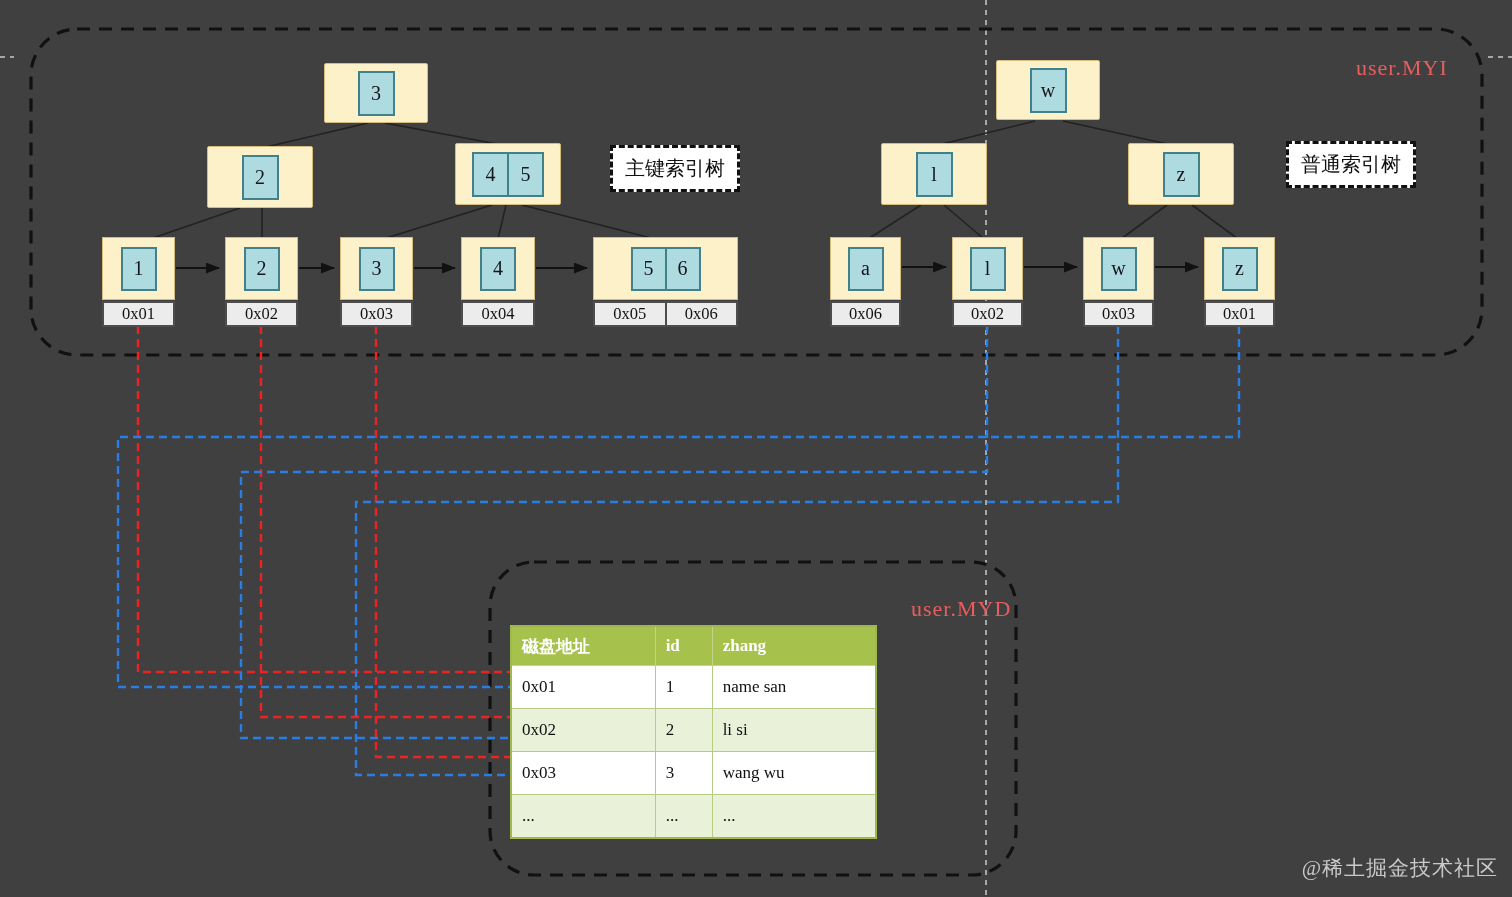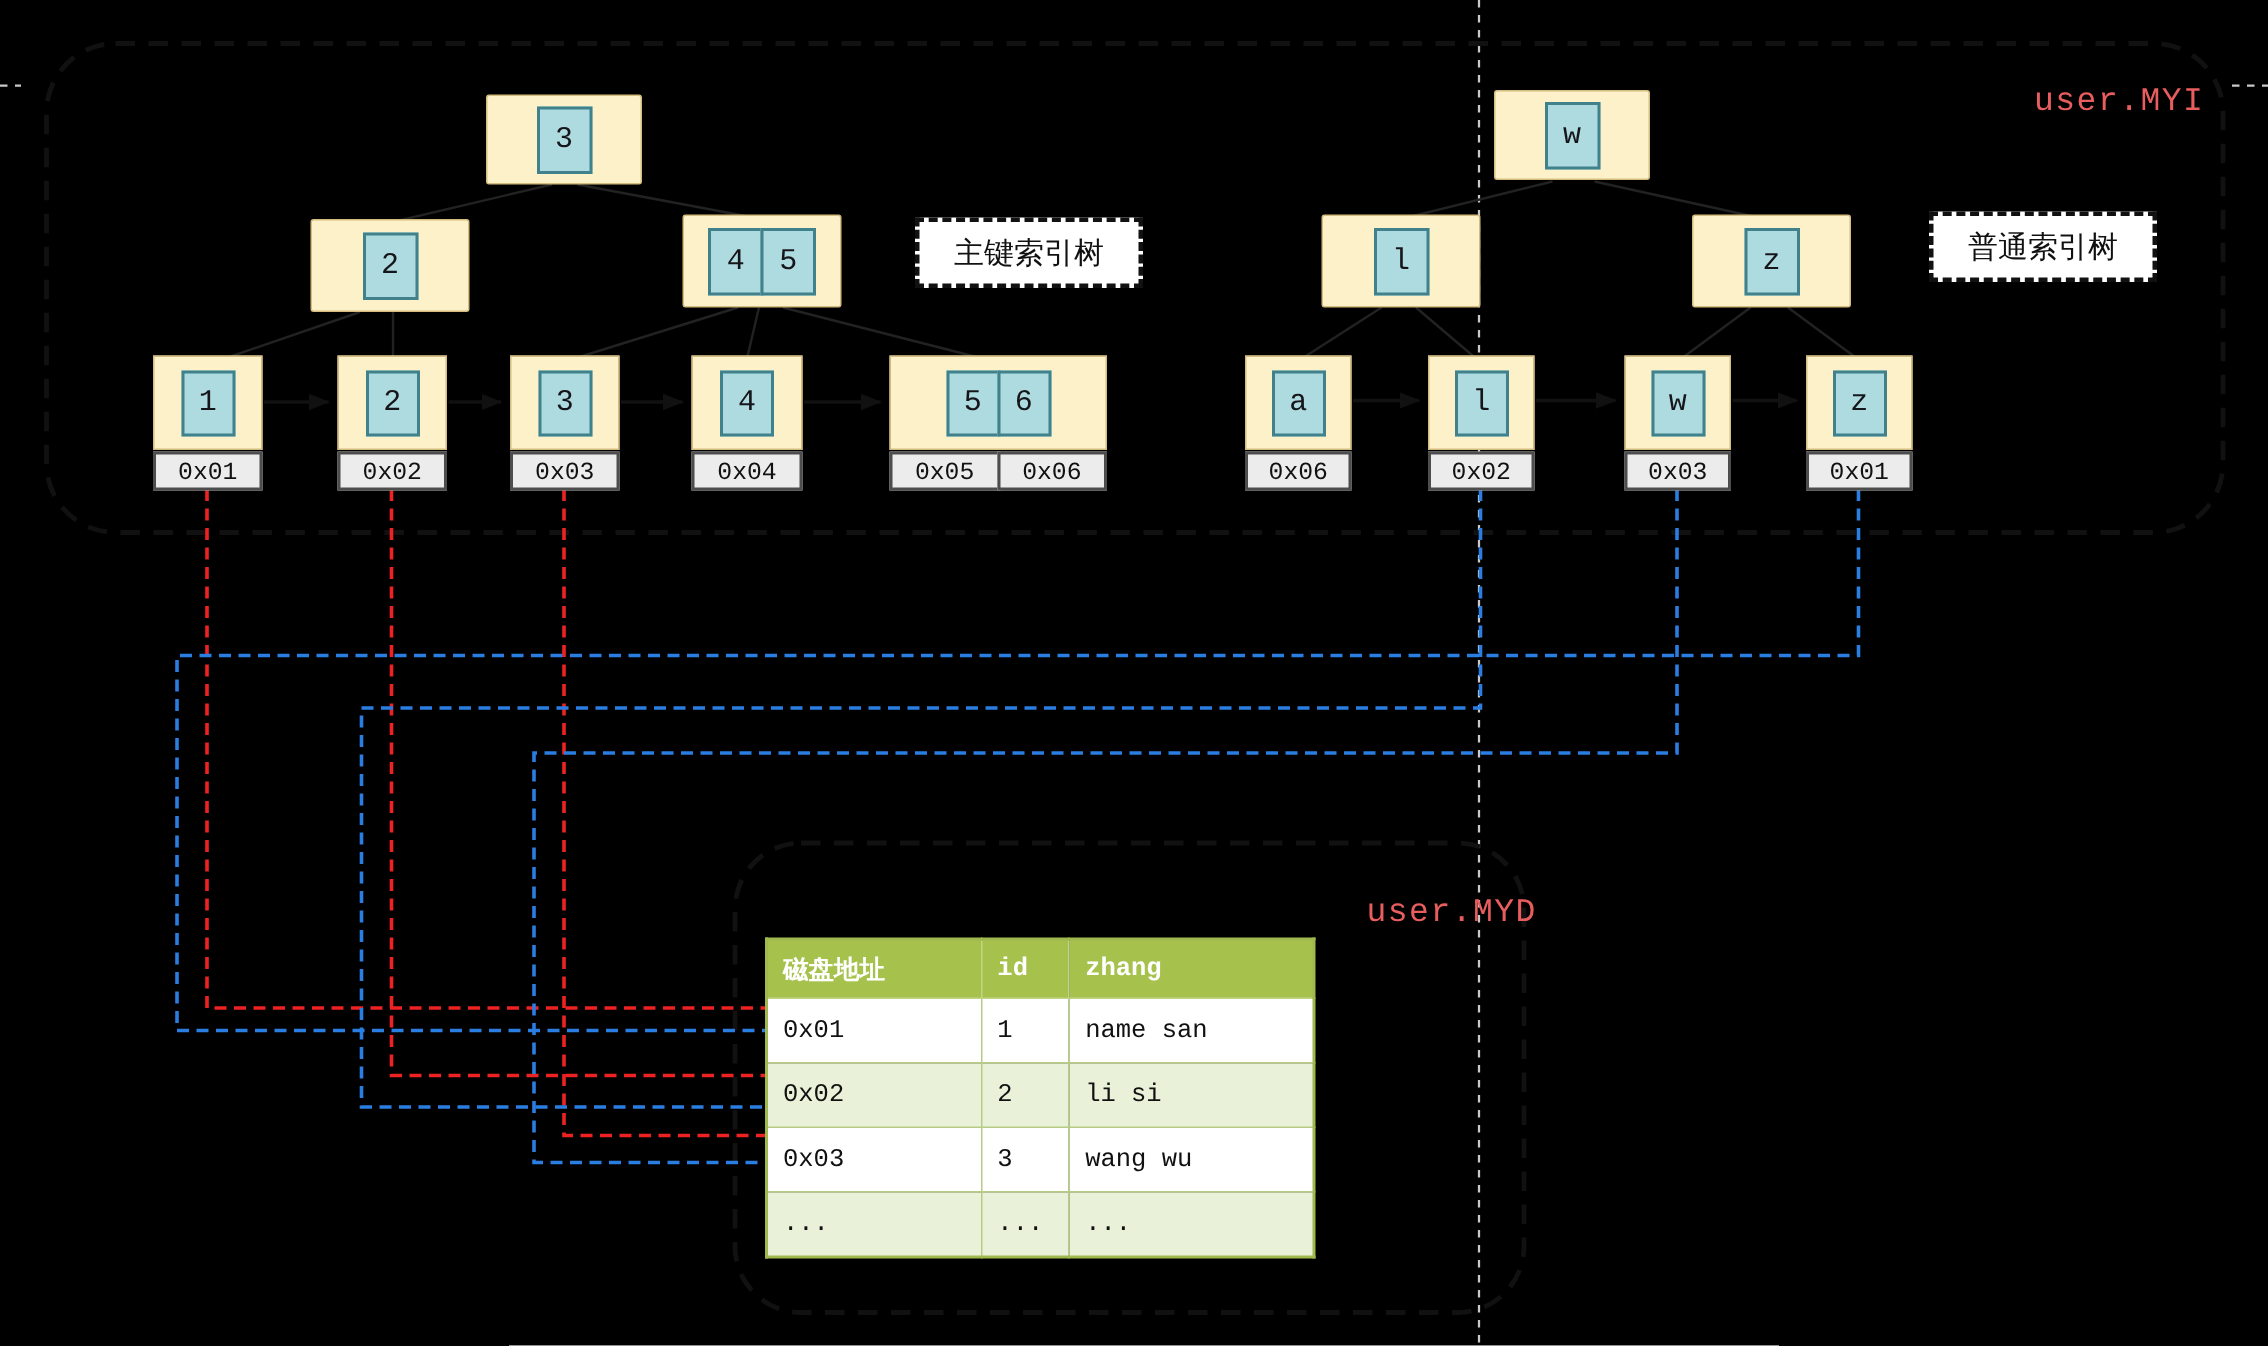--- a/index.html
+++ b/index.html
@@ -5,22 +5,22 @@
   :root{
     --red-accent:#ee2222; --blue-accent:#2a7de1;
     --node-fill:#fcf1c9; --node-border:#d4bc7f;
     --cell-fill:#aedbe0; --cell-border:#41818c;
     --addr-fill:#ececec; --addr-border:#4d4d4d;
     --table-header:#a6c24c; --table-row-alt:#e9f2d8; --table-border:#9fb94e;
     --salmon:#e85d5d; --guide:#c9c9c9;
   }
   html,body{margin:0;padding:0;background:#fff;}
   #stage{
-    position:relative; width:1512px; height:897px; background:#000000;
-    font-family:Liberation Mono, monospace; overflow:hidden;
+    position:relative; width:1512px; height:897px; background:#404040;
+    font-family:Liberation Serif, serif; overflow:hidden;
   }
   #links{position:absolute; left:0; top:0; width:1512px; height:897px;}
   .guide{stroke:var(--guide); stroke-width:1.5; stroke-dasharray:5 5; fill:none;}
   .bigbox{fill:none; stroke:#111; stroke-width:3.2; stroke-dasharray:13 9;}
   .edge{stroke:#222; stroke-width:1.6; fill:none;}
   .larrow{stroke:#111; stroke-width:2.2; fill:none; marker-end:url(#mBlack);}
   .rlink{stroke:var(--red-accent); stroke-width:2.4; fill:none; stroke-dasharray:8 5; marker-end:url(#mRed);}
   .blink{stroke:var(--blue-accent); stroke-width:2.4; fill:none; stroke-dasharray:8 5; marker-end:url(#mBlue);}
   .mk-red{fill:var(--red-accent);} .mk-blue{fill:var(--blue-accent);} .mk-black{fill:#111;}
 
@@ -40,21 +40,21 @@
   .cell-sm{width:36px; height:44px;}
   .addr-row{display:flex; width:100%; margin-top:1px;}
   .addr{
     flex:1; height:26px; background:var(--addr-fill); border:2px solid var(--addr-border);
     display:flex; align-items:center; justify-content:center; font-size:16.5px; color:#111; box-sizing:border-box;
   }
   .addr + .addr{margin-left:-2px;}
 
   .tree-label{
     position:absolute; border:3px dashed #111; background:#fff; color:#111;
-    font-size:20px; padding:7px 23px; white-space:nowrap; box-sizing:border-box;
+    font-size:20px; padding:7px 12px; white-space:nowrap; box-sizing:border-box;
   }
   .file-label{position:absolute; color:var(--salmon); font-size:22px; letter-spacing:1px; white-space:nowrap;}
 
   .dtable{position:absolute; left:510px; top:625px; width:367px; border-collapse:collapse;
     border:2px solid var(--table-border); font-size:17px; color:#111;}
   .dtable th{
     background:var(--table-header); color:#fff; font-weight:bold; text-align:left;
     height:38px; padding:0 0 0 10px; border:1px solid #c3d489; font-size:17px;
   }
   .dtable td{height:42px; padding:0 0 0 10px; border:1px solid #b7cb84; background:#fff;}
@@ -248,13 +248,14 @@
         <td>wang wu</td>
       </tr>
       <tr>
         <td>...</td>
         <td>...</td>
         <td>...</td>
       </tr>
     </tbody>
   </table>
 
+  <div class="watermark">@稀土掘金技术社区</div>
 </div>
 
 </body></html>

